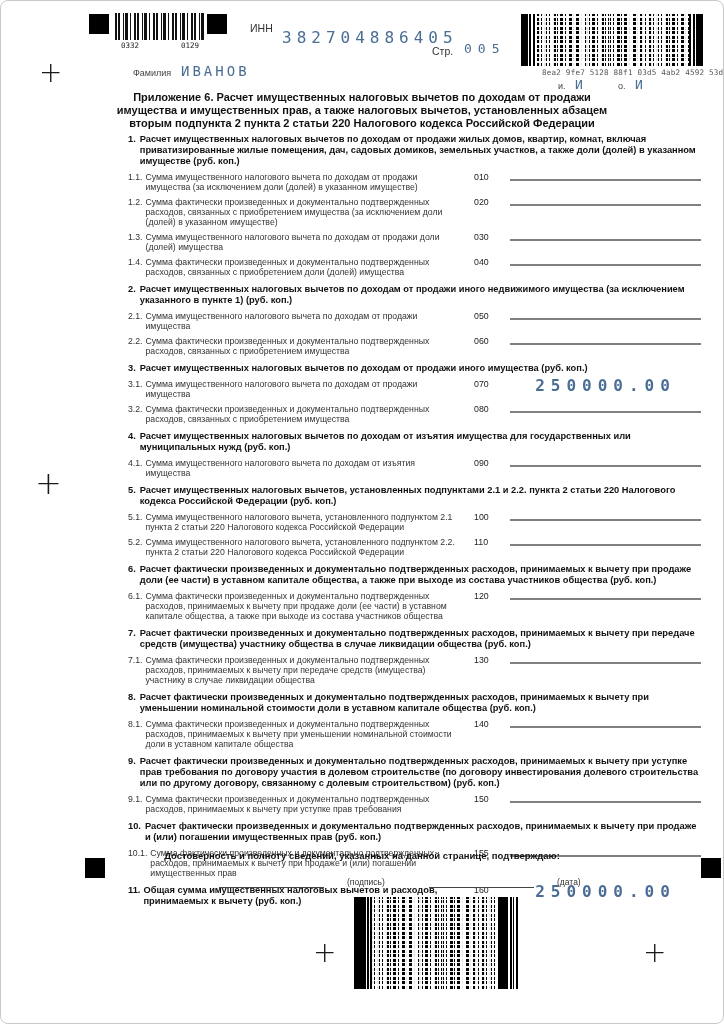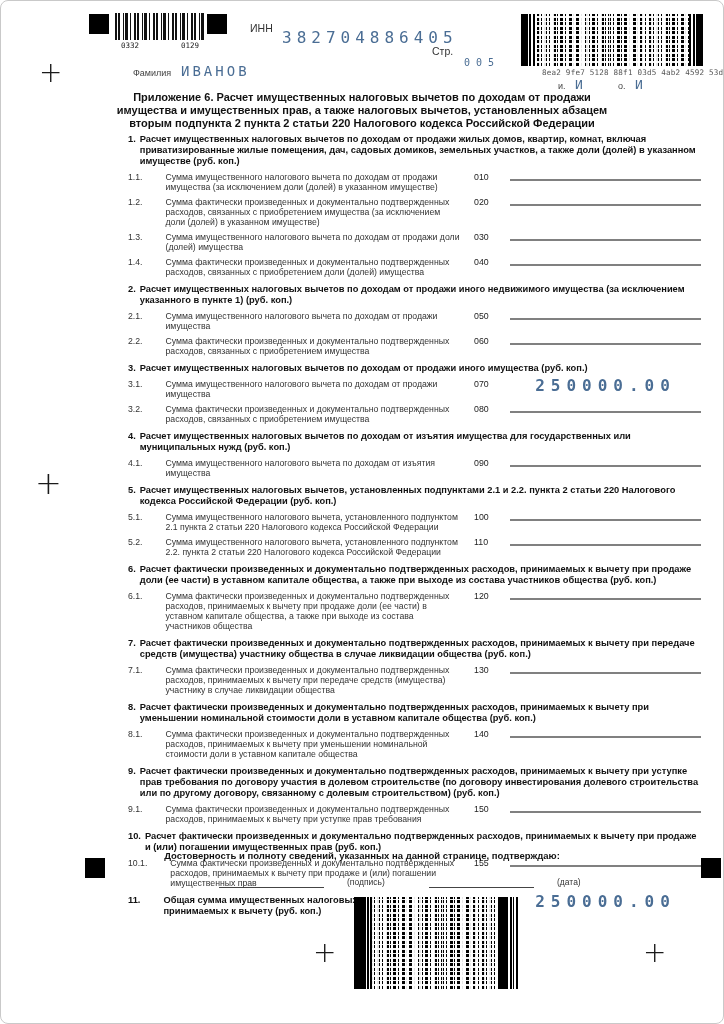--- a/index.html
+++ b/index.html
@@ -38,21 +38,21 @@
   
   .sections{position:absolute;left:127px;right:22px;top:133px;}
   .sec{margin-top:7px;}
   .sec:first-child{margin-top:0;}
   .sec-head{display:flex;font-weight:bold;font-size:9.3px;line-height:11px;color:#111;margin-bottom:2px;}
   .sec-num{flex:0 0 auto;margin-right:4px;}
   .sec-text{flex:1;}
   .item{display:flex;align-items:flex-start;margin-top:5px;}
   .item-text{width:332px;display:flex;font-size:8.7px;line-height:10px;color:#333;}
   .item-num{flex:0 0 auto;margin-right:3px;}
-  .item-label{flex:1;margin-left:20px;}
+  .item-label{flex:1;}
   .item-text.headish{font-weight:bold;font-size:9.3px;line-height:11px;color:#111;}
   .code{width:36px;margin-left:14px;font-size:8.8px;color:#222;line-height:10px;flex:0 0 auto;}
   .val{flex:1;min-width:0;font-weight:bold;}
   .fline{margin-top:7px;border-top:2px solid #808080;}
   .bigval{font-family:"DejaVu Sans Mono","Liberation Mono",monospace;font-size:16px;letter-spacing:6px;
           color:#4a6d94;margin-top:-3px;text-align:center;white-space:nowrap;}
   
   .confirm{position:absolute;left:60px;right:60px;top:849px;text-align:center;font-weight:bold;font-size:9.5px;color:#111;}
   .sigline{position:absolute;top:886px;width:105px;border-top:1.5px solid #444;}
   .siglabel{position:absolute;top:876px;font-size:8.5px;color:#333;}
@@ -83,21 +83,21 @@
   <div class="pdf417 top">
     <i class="startbar"></i>
     <i class="stopbar"></i>
   </div>
   <div class="hash abs" style="left:518px;top:67px;padding-left:23px;">8ea2 9fe7 5128 88f1 03d5 4ab2 4592 53dc</div>
 
   <span class="abs small-label" style="left:249px;top:21px;">ИНН</span>
   <span class="abs mono-blue" style="left:281px;top:27px;font-size:16px;letter-spacing:5px;">382704886405</span>
 
   <span class="abs small-label" style="left:431px;top:44px;">Стр.</span>
-  <span class="abs mono-blue" style="left:463px;top:56px;font-size:10px;letter-spacing:6px;">005</span>
+  <span class="abs mono-blue" style="left:463px;top:40px;font-size:13px;letter-spacing:6px;">005</span>
 
   <span class="abs" style="left:132px;top:67px;font-size:9px;color:#444;">Фамилия</span>
   <span class="abs mono-blue" style="left:180px;top:62px;font-size:14px;letter-spacing:3px;">ИВАНОВ</span>
 
   <span class="abs" style="left:557px;top:80px;font-size:9px;color:#444;">и.</span>
   <span class="abs mono-blue" style="left:574px;top:76px;font-size:13px;">И</span>
   <span class="abs" style="left:617px;top:80px;font-size:9px;color:#444;">о.</span>
   <span class="abs mono-blue" style="left:634px;top:76px;font-size:13px;">И</span>
 
   <div class="title">

